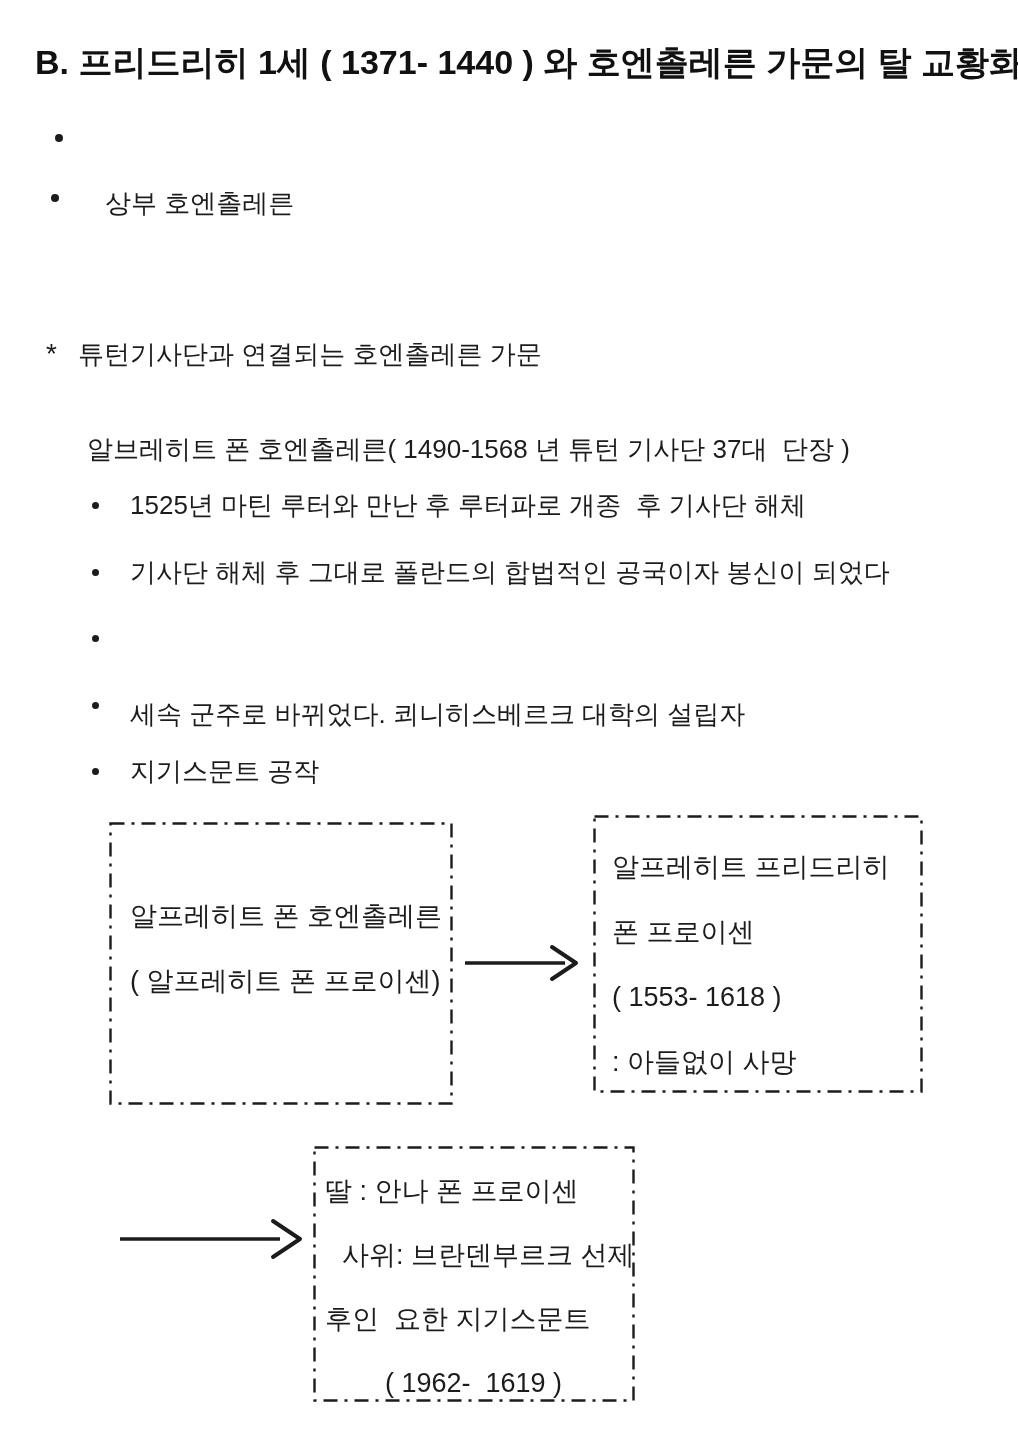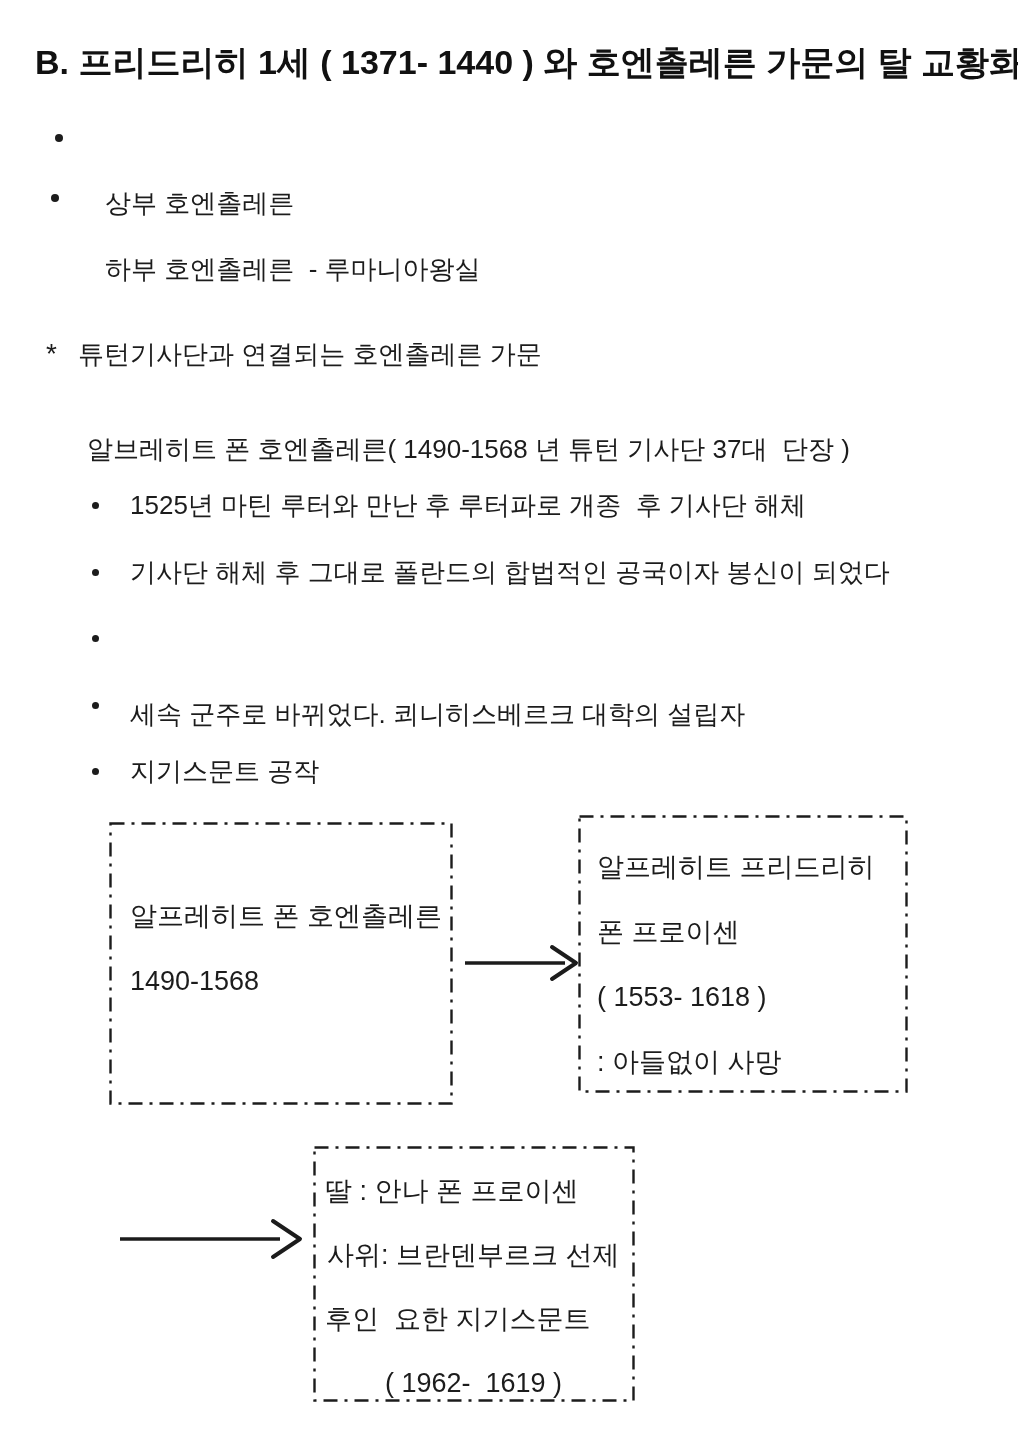--- a/index.html
+++ b/index.html
@@ -57,21 +57,20 @@
 
 <div class="page">
 
   <div class="abs title t" style="left:35px; top:40px;">B. 프리드리히 1세 ( 1371- 1440 ) 와 호엔촐레른 가문의 탈 교황화</div>
 
   <span class="dot dot-lg" style="left:55px; top:134px;"></span>
 
   <span class="dot dot-lg" style="left:51px; top:194px;"></span>
   <div class="abs body-text t" style="left:105px; top:186px;">상부 호엔촐레른</div>
 
-  <div class="abs body-text t" style="left:105px; top:252px;">하부 호엔촐레른  - 루마니아왕실</div>
 
   <div class="abs body-text note-row" style="left:46px; top:337px;">
     <span class="note-marker">*</span>
     <span class="t">튜턴기사단과 연결되는 호엔촐레른 가문</span>
   </div>
 
   <div class="abs body-text t" style="left:87px; top:432px;">알브레히트 폰 호엔촐레른( 1490-1568 년 튜턴 기사단 37대  단장 )</div>
 
   <span class="dot dot-sm" style="left:92px; top:502px;"></span>
   <div class="abs body-text t" style="left:130px; top:488px;">1525년 마틴 루터와 만난 후 루터파로 개종  후 기사단 해체</div>
@@ -88,30 +87,30 @@
   <div class="abs body-text t" style="left:130px; top:754px;">지기스문트 공작</div>
 
   <div>
 
     <div class="dbox" style="left:109px; top:822px; width:344px; height:283px;">
       <svg class="frame" viewBox="0 0 344 283">
         <rect x="1.5" y="1.5" width="341" height="280" fill="none" stroke="#1c1c1c" stroke-width="2.4" stroke-dasharray="14 7 3 7"></rect>
       </svg>
       <div class="lines" style="padding:62px 0 0 21px; line-height:65px;">
         <div class="line">알프레히트 폰 호엔촐레른</div>
-        <div class="line">1490-1568</div>
+        <div class="line">( 알프레히트 폰 프로이센)</div>
       </div>
     </div>
 
     <svg class="arrow-svg" style="left:455px; top:935px;" width="130" height="56">
       <line x1="10" y1="28" x2="110" y2="28" stroke="#1c1c1c" stroke-width="3.5"></line>
       <polyline points="97,12 121,28 97,44" fill="none" stroke="#1c1c1c" stroke-width="4" stroke-linecap="round" stroke-linejoin="round"></polyline>
     </svg>
 
-    <div class="dbox" style="left:578px; top:815px; width:330px; height:278px;">
+    <div class="dbox" style="left:593px; top:815px; width:330px; height:278px;">
       <svg class="frame" viewBox="0 0 330 278">
         <rect x="1.5" y="1.5" width="327" height="275" fill="none" stroke="#1c1c1c" stroke-width="2.4" stroke-dasharray="14 7 3 7"></rect>
       </svg>
       <div class="lines" style="padding:20px 0 0 19px; line-height:65px;">
         <div class="line">알프레히트 프리드리히</div>
         <div class="line">폰 프로이센</div>
         <div class="line">( 1553- 1618 )</div>
         <div class="line">: 아들없이 사망</div>
       </div>
     </div>
@@ -120,20 +119,20 @@
       <line x1="10" y1="28" x2="170" y2="28" stroke="#1c1c1c" stroke-width="3.5"></line>
       <polyline points="163,10 190,28 163,46" fill="none" stroke="#1c1c1c" stroke-width="4" stroke-linecap="round" stroke-linejoin="round"></polyline>
     </svg>
 
     <div class="dbox" style="left:313px; top:1146px; width:322px; height:256px;">
       <svg class="frame" viewBox="0 0 322 256">
         <rect x="1.5" y="1.5" width="319" height="253" fill="none" stroke="#1c1c1c" stroke-width="2.4" stroke-dasharray="14 7 3 7"></rect>
       </svg>
       <div class="lines" style="padding:13px 0 0 12px; line-height:64px;">
         <div class="line">딸 : 안나 폰 프로이센</div>
-        <div class="line" style="margin-left:2px;">사위: 브란덴부르크 선제</div>
+        <div class="line" style="margin-left:17px;">사위: 브란덴부르크 선제</div>
         <div class="line">후인  요한 지기스문트</div>
         <div class="line" style="margin-left:60px;">( 1962-  1619 )</div>
       </div>
     </div>
 
   </div>
 </div>
 
 </body></html>

